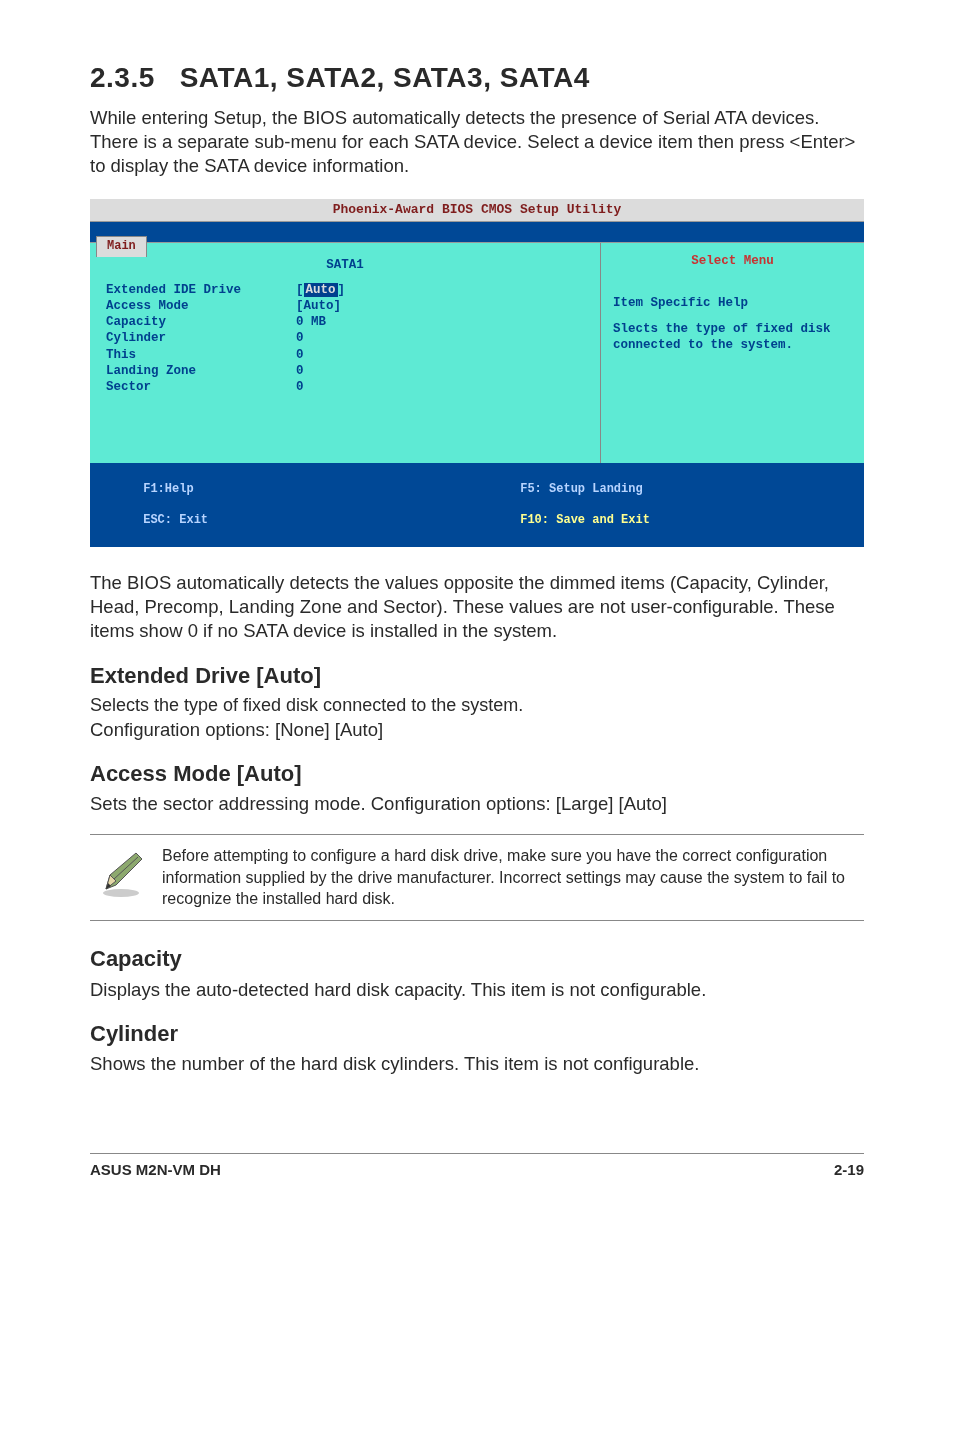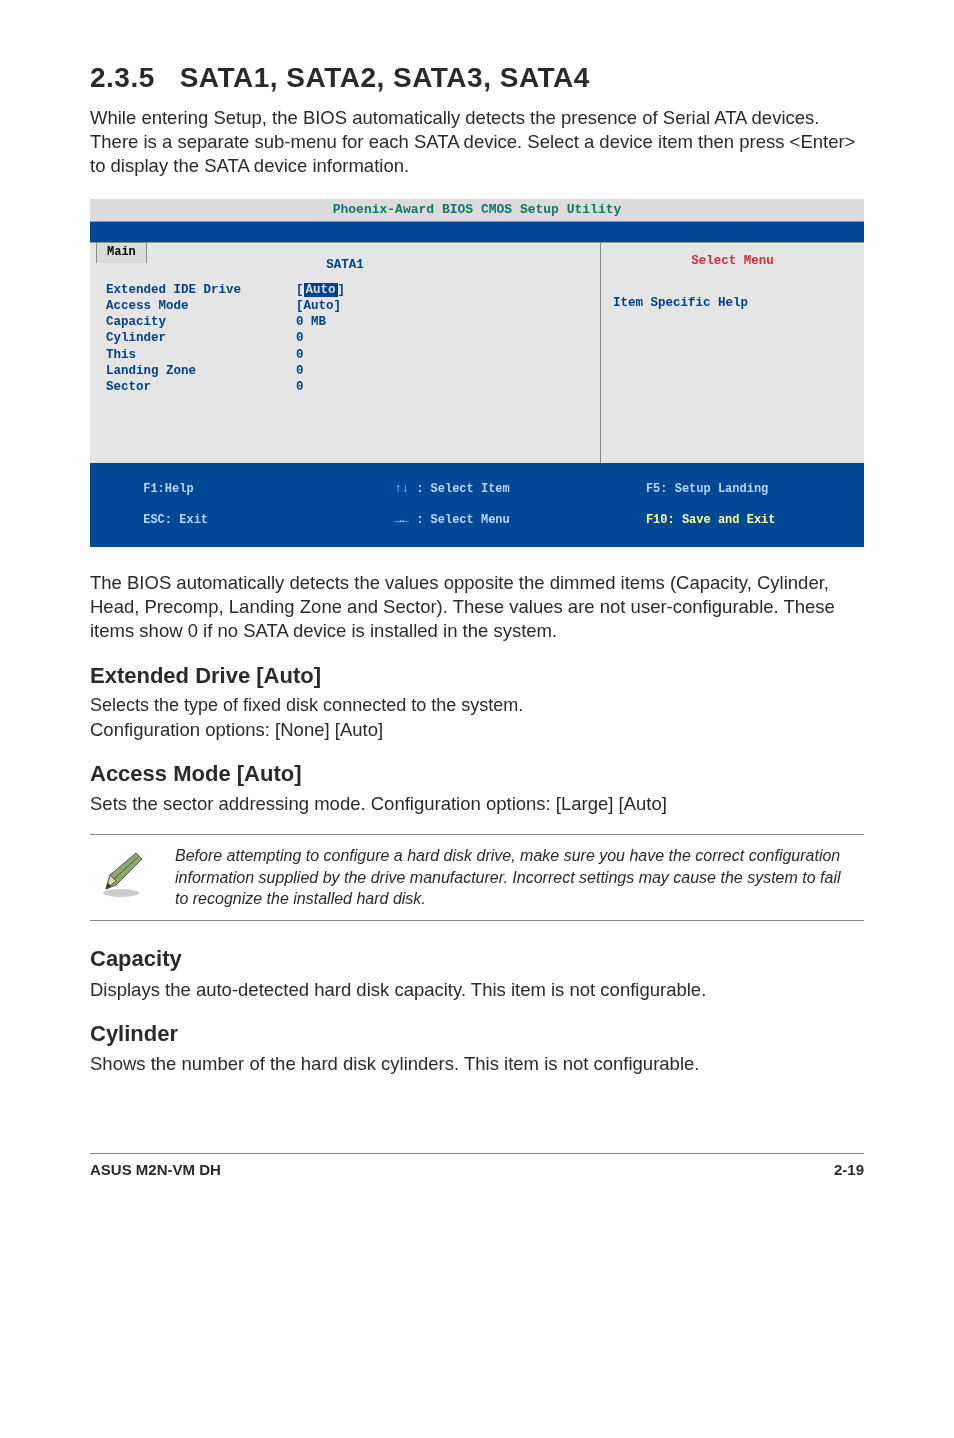--- a/index.html
+++ b/index.html
@@ -11,38 +11,38 @@
     padding: 60px 90px 40px 90px;
     font-size: 18px;
     line-height: 1.3;
   }
   .h-section { font-size: 28px; font-weight: bold; letter-spacing: 0.5px; margin-bottom: 10px; }
   .para { margin-bottom: 18px; font-size: 18.5px; }
   .h-sub { font-size: 22px; font-weight: bold; margin-top: 18px; margin-bottom: 4px; }
 
   
   .bios-wrap { margin: 20px 0 24px 0; }
-  .bios-title { font-family: 'Courier New', monospace; font-size: 13px; font-weight: bold; color:#0f766e; text-align:center; padding:3px 0; background:#dcdcdc; border-bottom:1px solid #999; }
+  .bios-title { font-family: 'Courier New', monospace; font-size: 13px; font-weight: bold; color:#7f1d1d; text-align:center; padding:3px 0; background:#dcdcdc; border-bottom:1px solid #999; }
   .bios-tabrow { background:#004896; height:20px; padding-left:6px; }
-  .bios-tab { display:inline-block; background:#dcdcdc; color:#000000; font-family:'Courier New',monospace; font-size:12px; font-weight:bold; padding:2px 10px; border:1px solid #888; border-bottom:none; position:relative; top:16px;}
-  .bios-body { background:#e5e5e5; border-top:1px solid #999;}
+  .bios-tab { display:inline-block; background:#dcdcdc; color:#7f1d1d; font-family:'Courier New',monospace; font-size:12px; font-weight:bold; padding:2px 10px; border:1px solid #888; border-bottom:none; position:relative; top:10px;}
+  .bios-body { background:#5eead4; border-top:1px solid #999;}
   .bios-inner { display:flex; }
   .bios-left { flex:2; padding:10px 16px; font-family:'Courier New',monospace; font-size:12.5px; color:#00408e; font-weight:bold; min-height:220px;}
   .bios-left-headrow { text-align:center; color:#00408e; font-weight:bold; padding:4px 0 8px 0;}
   .bios-right { flex:1; border-left:1px solid #888; padding:10px 12px; font-family:'Courier New',monospace; font-size:12.5px; color:#00408e; font-weight:bold; }
   .bios-right-head { color:#c83232; text-align:center; margin-bottom:25px; }
   .bios-row { display:flex; }
   .bios-label { width:190px; }
   .bios-footer { background:#004896; color:#b7d4ff; font-family:'Courier New',monospace; font-size:12px; padding:3px 10px; font-weight:bold; display:flex; }
   .bios-footer-col { flex:1; white-space:pre; }
   .bios-yellow { color:#ffff90; }
   .inv { background:#00408e; color:#dcdcdc; padding:0 2px;}
 
   
-  .note { display:flex; gap:29px; border-top:1px solid #888; border-bottom:1px solid #888; padding:10px 6px; margin: 10px 0 24px 0; align-items:center;font-style:italic;}
+  .note { display:flex; gap:16px; border-top:1px solid #888; border-bottom:1px solid #888; padding:10px 6px; margin: 10px 0 24px 0; align-items:center;}
   .note-icon { width:50px; flex:none; }
   .note-text { font-size:16px; line-height:1.35; }
 
   
   .page-footer { display:flex; justify-content:space-between; font-size:15px; font-weight:bold; border-top:1px solid #888; margin-top:77px; padding-top:6px;}
 </style>
 </head>
 <body>
 
 <div class="h-section">
@@ -96,31 +96,28 @@
             <div class="bios-row">
               <div class="bios-label">Sector</div>
               <div>0</div>
             </div>
           </div>
       </div>
       <div class="bios-right">
         <div class="bios-right-head">Select Menu</div>
         <div>Item Specific Help</div>
         <div style="height:10px;"></div>
+        <div>Slects the type of fixed disk connected to the system.</div>
       </div>
     </div>
   </div>
   <div class="bios-footer">
     <div class="bios-footer-col">
       <span>F1:Help</span><br>
       <span>ESC: Exit</span>
-    </div>
-    <div class="bios-footer-col">
-      <span>↑↓ : Select Item</span><br>
-      <span>→← : Select Menu</span>
     </div>
     <div class="bios-footer-col">
       <span>F5: Setup Landing</span><br>
       <span class="bios-yellow">F10: Save and Exit</span>
     </div>
   </div>
 </div>
 
 <p class="para">The BIOS automatically detects the values opposite the dimmed items (Capacity, Cylinder,  Head, Precomp, Landing Zone and Sector). These values are not user-configurable. These items show 0 if no SATA device is installed in the system.</p>
 

